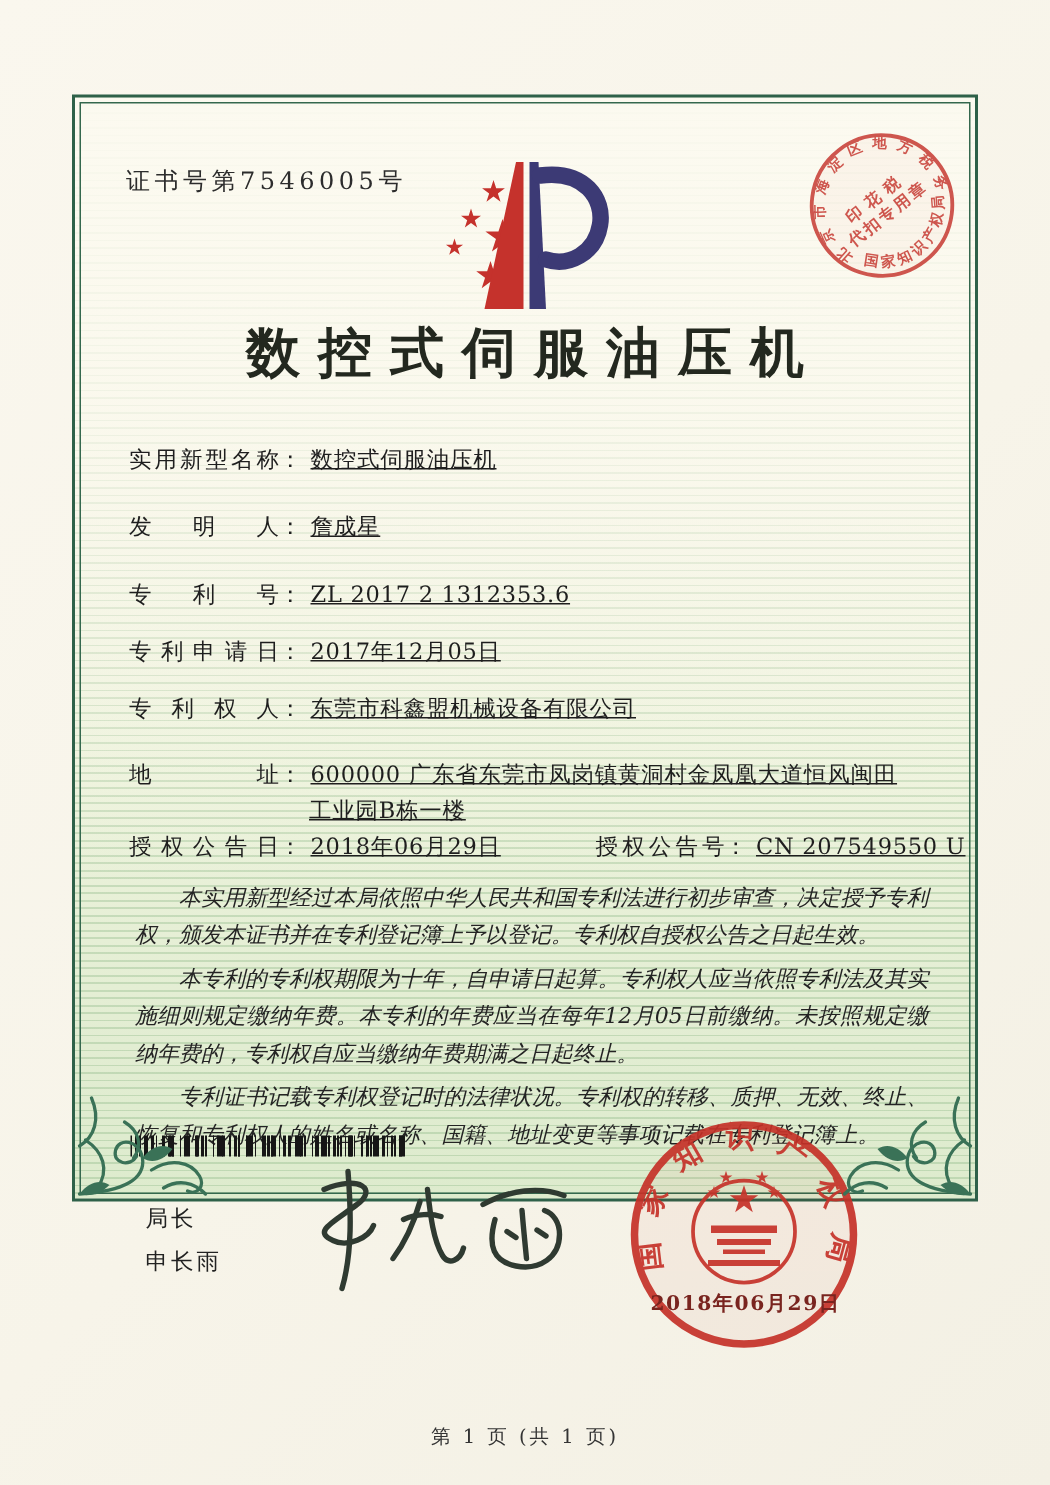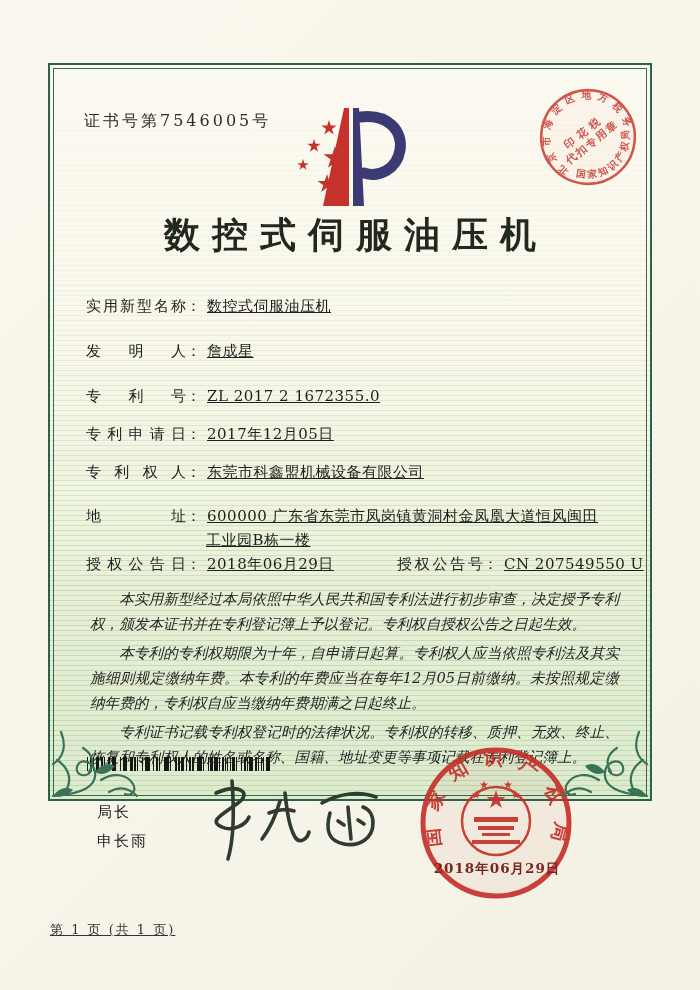--- a/index.html
+++ b/index.html
@@ -51,22 +51,22 @@
   }
   .director{position:absolute;left:47px;top:738px;font-family:"DejaVu Sans","Liberation Sans",sans-serif;font-size:15px;color:#222;}
   .director div{margin-bottom:10px;letter-spacing:2px;}
   .signature{position:absolute;left:138px;top:712px;width:210px;height:90px;}
   .seal{position:absolute;left:360px;top:672px;width:172px;height:172px;}
   .seal-date{
     position:absolute;left:372px;top:795px;width:150px;text-align:center;
     font-size:13.5px;font-weight:bold;color:#79241f;letter-spacing:1px;
   }
   .footer{
-    position:absolute;left:0;top:856px;width:100%;
-    font-size:13px;letter-spacing:2px;color:#333;text-decoration:underline;
+    position:absolute;left:0;top:884px;width:100%;text-align:center;
+    font-size:13px;letter-spacing:2px;color:#333;
   }
   .flourish{position:absolute;width:102px;height:98px;color:#3a7257;}
   .flourish.bl{left:-1px;bottom:-1px;}
   .flourish.br{right:-1px;bottom:-1px;transform:scaleX(-1);}
 </style>
 </head>
 <body>
 
 <div class="frame">
 
@@ -109,21 +109,21 @@
   <div class="title">数控式伺服油压机</div>
 
   <div class="fields">
     <div class="frow" style="top:232px">
       <span class="flabel">实用新型名称</span><span class="fcolon">：</span><span class="fvalue">数控式伺服油压机</span>
     </div>
     <div class="frow" style="top:277px">
       <span class="flabel">发明人</span><span class="fcolon">：</span><span class="fvalue">詹成星</span>
     </div>
     <div class="frow" style="top:322px">
-      <span class="flabel">专利号</span><span class="fcolon">：</span><span class="fvalue">ZL 2017 2 1672355.0</span>
+      <span class="flabel">专利号</span><span class="fcolon">：</span><span class="fvalue">ZL 2017 2 1312353.6</span>
     </div>
     <div class="frow" style="top:360px">
       <span class="flabel">专利申请日</span><span class="fcolon">：</span><span class="fvalue">2017年12月05日</span>
     </div>
     <div class="frow" style="top:398px">
       <span class="flabel">专利权人</span><span class="fcolon">：</span><span class="fvalue">东莞市科鑫盟机械设备有限公司</span>
     </div>
     <div class="frow" style="top:442px">
       <span class="flabel">地址</span><span class="fcolon">：</span><span class="fvalue">600000 广东省东莞市凤岗镇黄洞村金凤凰大道恒风闽田</span>
     </div>

